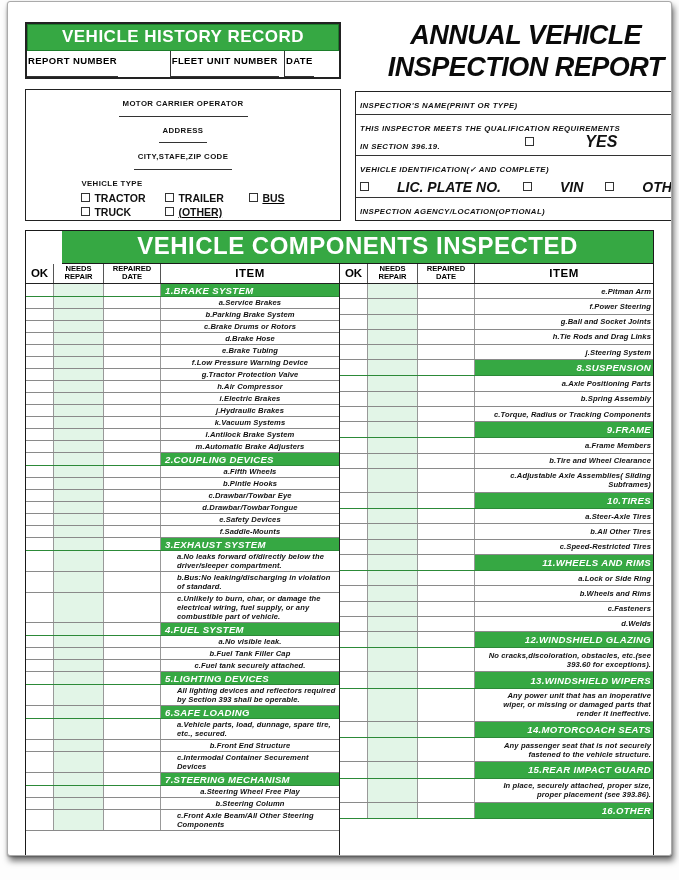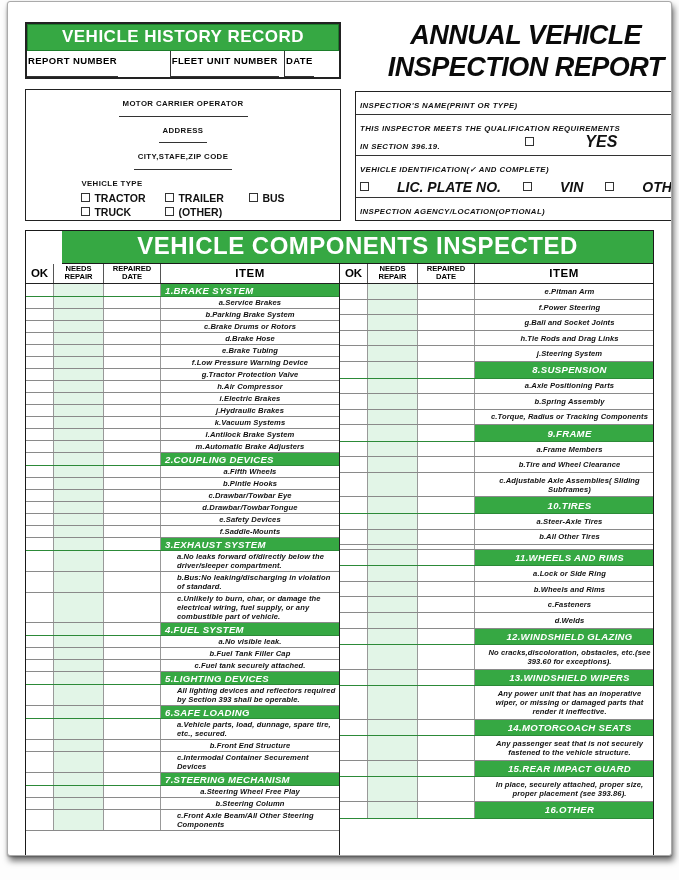--- a/index.html
+++ b/index.html
@@ -25,21 +25,21 @@
     border-bottom:1px solid #333; letter-spacing:.4px; }
   .vhr-col .v { height:26px; }
   .c-report { flex:1.45; } .c-fleet { flex:1.15; } .c-date { flex:.55; }
 
   .carrier-box { border:1.5px solid #222; margin-top:10px; flex:1; display:flex; flex-direction:column;align-items:center; }
   .c-row { border-bottom:1px solid #333; padding:2px 4px; flex:1; }
   .c-row:last-child { border-bottom:none; }
   .lbl { font-size:7.8px; font-weight:bold; letter-spacing:.4px; color:#111; }
   .cbrow { display:flex; margin-top:2px; }
   .cbitem { display:flex; align-items:center; width:84px; }
-  .cbitem.w { width:auto; }
+  .cbitem.w { width:auto;text-decoration:underline; }
   .cb { width:9px; height:9px; border:1.3px solid #333; display:inline-block; margin-right:4px; flex:none; background:#fff; }
   .cbl { font-size:10.5px; font-weight:bold; color:#111; white-space:nowrap; }
 
   .big-title { font-size:27px; font-weight:800; text-align:center; color:#0a0a0a;
     line-height:1.18; letter-spacing:-.5px; margin-top:-2px; }
   .insp-box { border:1.5px solid #222; margin-top:7px; flex:1; display:flex; flex-direction:column; }
   .i-row { border-bottom:1px solid #333; padding:2px 4px; flex:1; position:relative; }
   .i-row:last-child { border-bottom:none; }
   .yes-wrap { position:absolute; right:78px; bottom:4px; display:flex; align-items:center; }
   .yes-wrap .cbl { font-size:16px;margin-left:47px; }
@@ -68,21 +68,21 @@
   .half + .half { border-left:1.5px solid #222; }
   .crow { display:flex; flex:1 1 auto; border-bottom:1px solid var(--line); align-items:stretch; }
   .half .crow:last-child { border-bottom:none;margin-top:40px; }
   .cell { border-right:1px solid #999; }
   .cok { width:28px; flex:none; }
   .cneeds { width:50px; flex:none; background:var(--paleg); }
   .cdate { width:57px; flex:none; }
   .citem { flex:1; border-right:none; font-size:7.6px; line-height:9px; color:#111;
     display:flex; flex-direction:column; justify-content:center; padding:1px 2px;
     text-align:center; font-weight:600; letter-spacing:.1px; }
-  .half.rgt .citem { text-align:center; padding-left:13px; }
+  .half.rgt .citem { text-align:right; padding-left:13px; }
   .citem.long { text-align:left; padding-left:16px; }
   .citem.band { background:var(--green); color:#fff; font-weight:800; font-size:9.6px;
     letter-spacing:.3px; text-align:left; padding:1px 2px 1px 4px; min-height:12px; }
   .crow:has(.band) { border-bottom:1px solid #2c8a38; }
 
   .instr { border-top:1.5px solid #222; display:flex; align-items:flex-end; gap:5px;
     padding:3px 3px 3px 2px; font-size:7.7px; font-weight:bold; letter-spacing:.2px; white-space:nowrap; }
   .mark-sym { display:inline-block; min-width:17px; text-align:center; border-bottom:1.2px solid #000;
     font-size:10px; line-height:10px; font-weight:bold; margin:0 2px; }
   .mark-sym.blank { min-width:24px; height:10px; }
@@ -550,20 +550,21 @@
           <div class="crow">
             <div class="cell cok"></div>
             <div class="cell cneeds"></div>
             <div class="cell cdate"></div>
             <div class="cell citem">b.All Other Tires</div>
           </div>
           <div class="crow">
             <div class="cell cok"></div>
             <div class="cell cneeds"></div>
             <div class="cell cdate"></div>
+            <div class="cell citem">c.Speed-Restricted Tires</div>
           </div>
           <div class="crow">
             <div class="cell cok"></div>
             <div class="cell cneeds"></div>
             <div class="cell cdate"></div>
             <div class="cell citem band">11.WHEELS AND RIMS</div>
           </div>
           <div class="crow">
             <div class="cell cok"></div>
             <div class="cell cneeds"></div>

